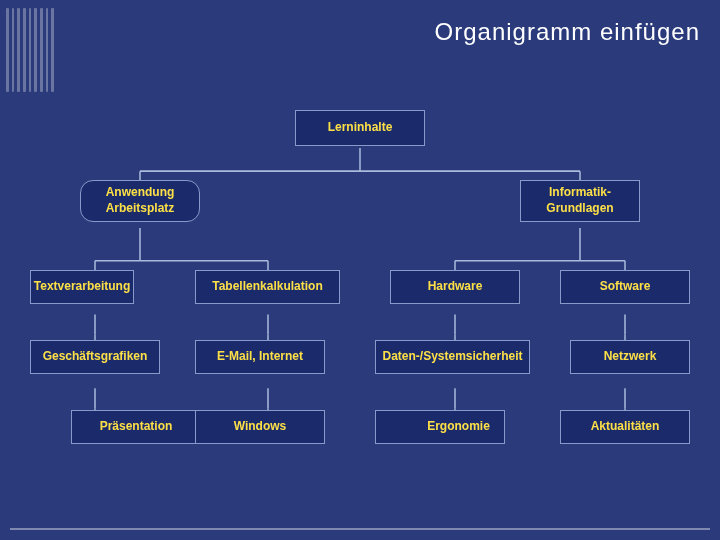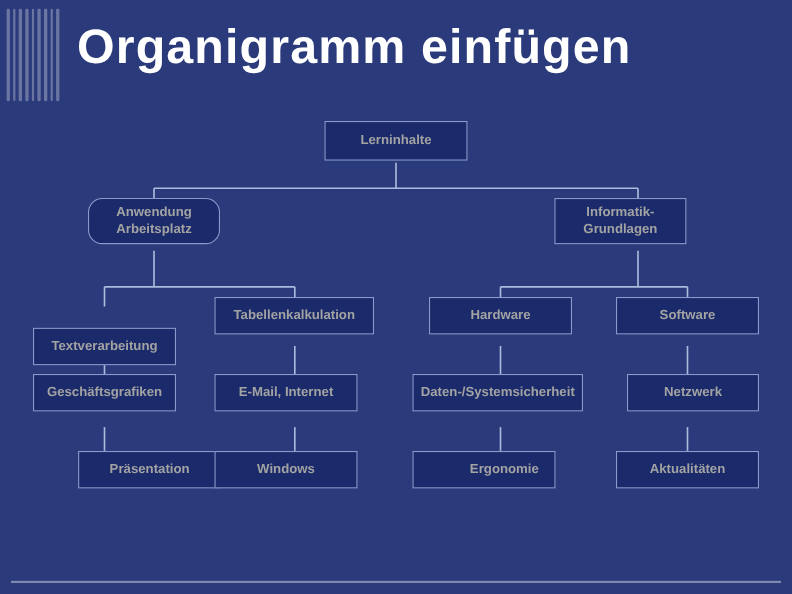--- a/index.html
+++ b/index.html
@@ -32,40 +32,41 @@
     }
 
     .title-area {
       position: absolute;
       top: 18px;
       left: 70px;
       right: 20px;
     }
 
     .page-title {
-      font-size: 44px;
-      font-weight: bold;
+      font-size: 24px;
+      font-weight: normal;
       color: white;
       letter-spacing: 1px;
+      text-align: right;
     }
 
     
     .orgchart {
       position: absolute;
       top: 110px;
       left: 20px;
       right: 20px;
       bottom: 40px;
     }
 
     
     .box {
       background: #1a2a6a;
       border: 1.5px solid #8899cc;
-      color: #a3a3a3;
+      color: #fde047;
       font-size: 12px;
       font-weight: bold;
       text-align: center;
       display: flex;
       align-items: center;
       justify-content: center;
       position: absolute;
       padding: 4px;
       line-height: 1.3;
     }
@@ -85,30 +86,29 @@
       height: 42px;
       top: 70px;
       left: 60px;
       border-radius: 13px;
     }
 
     .box-informatik {
       width: 120px;
       height: 42px;
       top: 70px;
-      right: 76px;
+      right: 60px;
     }
 
     
     .box-textverarbeitung {
-      width: 130px;
+      width: 104px;
       height: 34px;
       top: 160px;
       left: 10px;
-      margin-top: 28px;
     }
 
     .box-tabellenkalkulation {
       width: 145px;
       height: 34px;
       top: 160px;
       left: 175px;
     }
 
     

